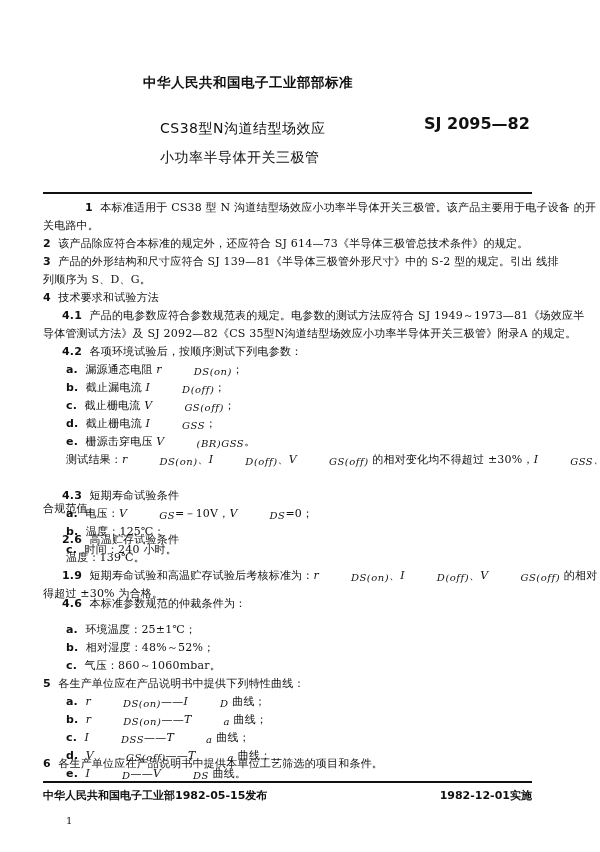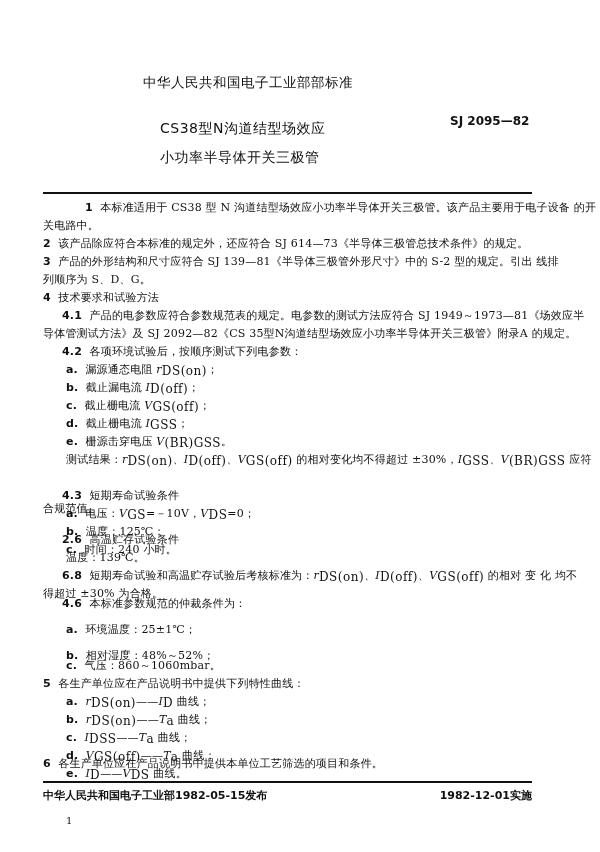--- a/index.html
+++ b/index.html
@@ -1,29 +1,29 @@
 <!DOCTYPE html>
 <html><head>
 <meta charset="utf-8">
 <style>
   html, body { margin: 0; padding: 0; background: #ffffff; }
   body { width: 600px; height: 852px; position: relative; overflow: hidden; color: #111; font-family: "DejaVu Serif", "Liberation Serif", serif; }
   .abs { position: absolute; white-space: nowrap; }
-  .org { left: 143px; top: 74px; font-family: "DejaVu Sans", sans-serif; font-weight: normal; font-size: 13.5px; letter-spacing: 0.5px; }
+  .org { left: 143px; top: 74px; font-family: "DejaVu Sans", sans-serif; font-weight: bold; font-size: 13.5px; letter-spacing: 0.5px; }
   .title { left: 160px; font-family: "DejaVu Sans", sans-serif; font-size: 14px; letter-spacing: 0.5px; }
   .t1 { top: 120px; }
   .t2 { top: 149px; }
-  .code { left: 450px; top: 114px; font-family: "DejaVu Sans", sans-serif; font-weight: bold; font-size: 12px; }
+  .code { left: 424px; top: 114px; font-family: "DejaVu Sans", sans-serif; font-weight: bold; font-size: 16px; }
   .rule { position: absolute; left: 43px; width: 489px; height: 2px; background: #111; }
   .line { position: absolute; left: 43px; font-size: 11px; line-height: 14px; white-space: nowrap; letter-spacing: 0.2px; }
   .b { font-weight: bold; font-family: "DejaVu Sans", sans-serif; }
   .i1 { left: 62px; }
   .i2 { left: 66px; }
   .sym { font-style: italic; }
-  .sub { font-size: 12px; vertical-align: -2px; letter-spacing: 0.5px; }
+  .sub { font-size: 10px; font-style: italic; vertical-align: -2px; letter-spacing: 0.5px; margin-left: 32px; }
   .footer { position: absolute; top: 788px; font-family: "DejaVu Sans", sans-serif; font-weight: bold; font-size: 11px; }
   .pageno { position: absolute; left: 66px; top: 815px; font-size: 10px; }
 </style>
 </head>
 <body>
 
 <div class="abs org">中华人民共和国电子工业部部标准</div>
 <div class="abs title t1">CS38型N沟道结型场效应</div>
 <div class="abs title t2">小功率半导体开关三极管</div>
 <div class="abs code">SJ 2095—82</div>
@@ -90,31 +90,31 @@
 <div class="line i2" style="top:543px;">
   <span class="b">c.</span>&nbsp;&nbsp;<span>时间：240 小时。</span>
 </div>
 
 <div class="line i1" style="top:533px;">
   <span class="b">2.6</span>&nbsp;&nbsp;<span>高温贮存试验条件</span>
 </div>
 <div class="line i2" style="top:551px;">温度：139℃。</div>
 
 <div class="line i1" style="top:569px;">
-  <span class="b">6.8</span>&nbsp;&nbsp;<span>短期寿命试验和高温贮存试验后考核标准为：</span><span class="sym">r</span><span class="sub">DS(on)</span><span>、</span><span class="sym">I</span><span class="sub">D(off)</span><span>、</span><span class="sym">V</span><span class="sub">GS(off)</span> <span>的相对 变 化 均不</span>
+  <span class="b">1.9</span>&nbsp;&nbsp;<span>短期寿命试验和高温贮存试验后考核标准为：</span><span class="sym">r</span><span class="sub">DS(on)</span><span>、</span><span class="sym">I</span><span class="sub">D(off)</span><span>、</span><span class="sym">V</span><span class="sub">GS(off)</span> <span>的相对 变 化 均不</span>
 </div>
 <div class="line" style="top:587px;">得超过 ±30% 为合格。</div>
 
 <div class="line i1" style="top:569px;margin-top:28px;">
   <span class="b">4.6</span>&nbsp;&nbsp;<span>本标准参数规范的仲裁条件为：</span>
 </div>
 <div class="line i2" style="top:623px;">
   <span class="b">a.</span>&nbsp;&nbsp;<span>环境温度：25±1℃；</span>
 </div>
-<div class="line i2" style="top:641px;margin-top:8px;">
+<div class="line i2" style="top:641px;">
   <span class="b">b.</span>&nbsp;&nbsp;<span>相对湿度：48%～52%；</span>
 </div>
 <div class="line i2" style="top:659px;">
   <span class="b">c.</span>&nbsp;&nbsp;<span>气压：860～1060mbar。</span>
 </div>
 
 <div class="line" style="top:677px;">
   <span class="b">5</span>&nbsp;&nbsp;<span>各生产单位应在产品说明书中提供下列特性曲线：</span>
 </div>
 <div class="line i2" style="top:695px;">

